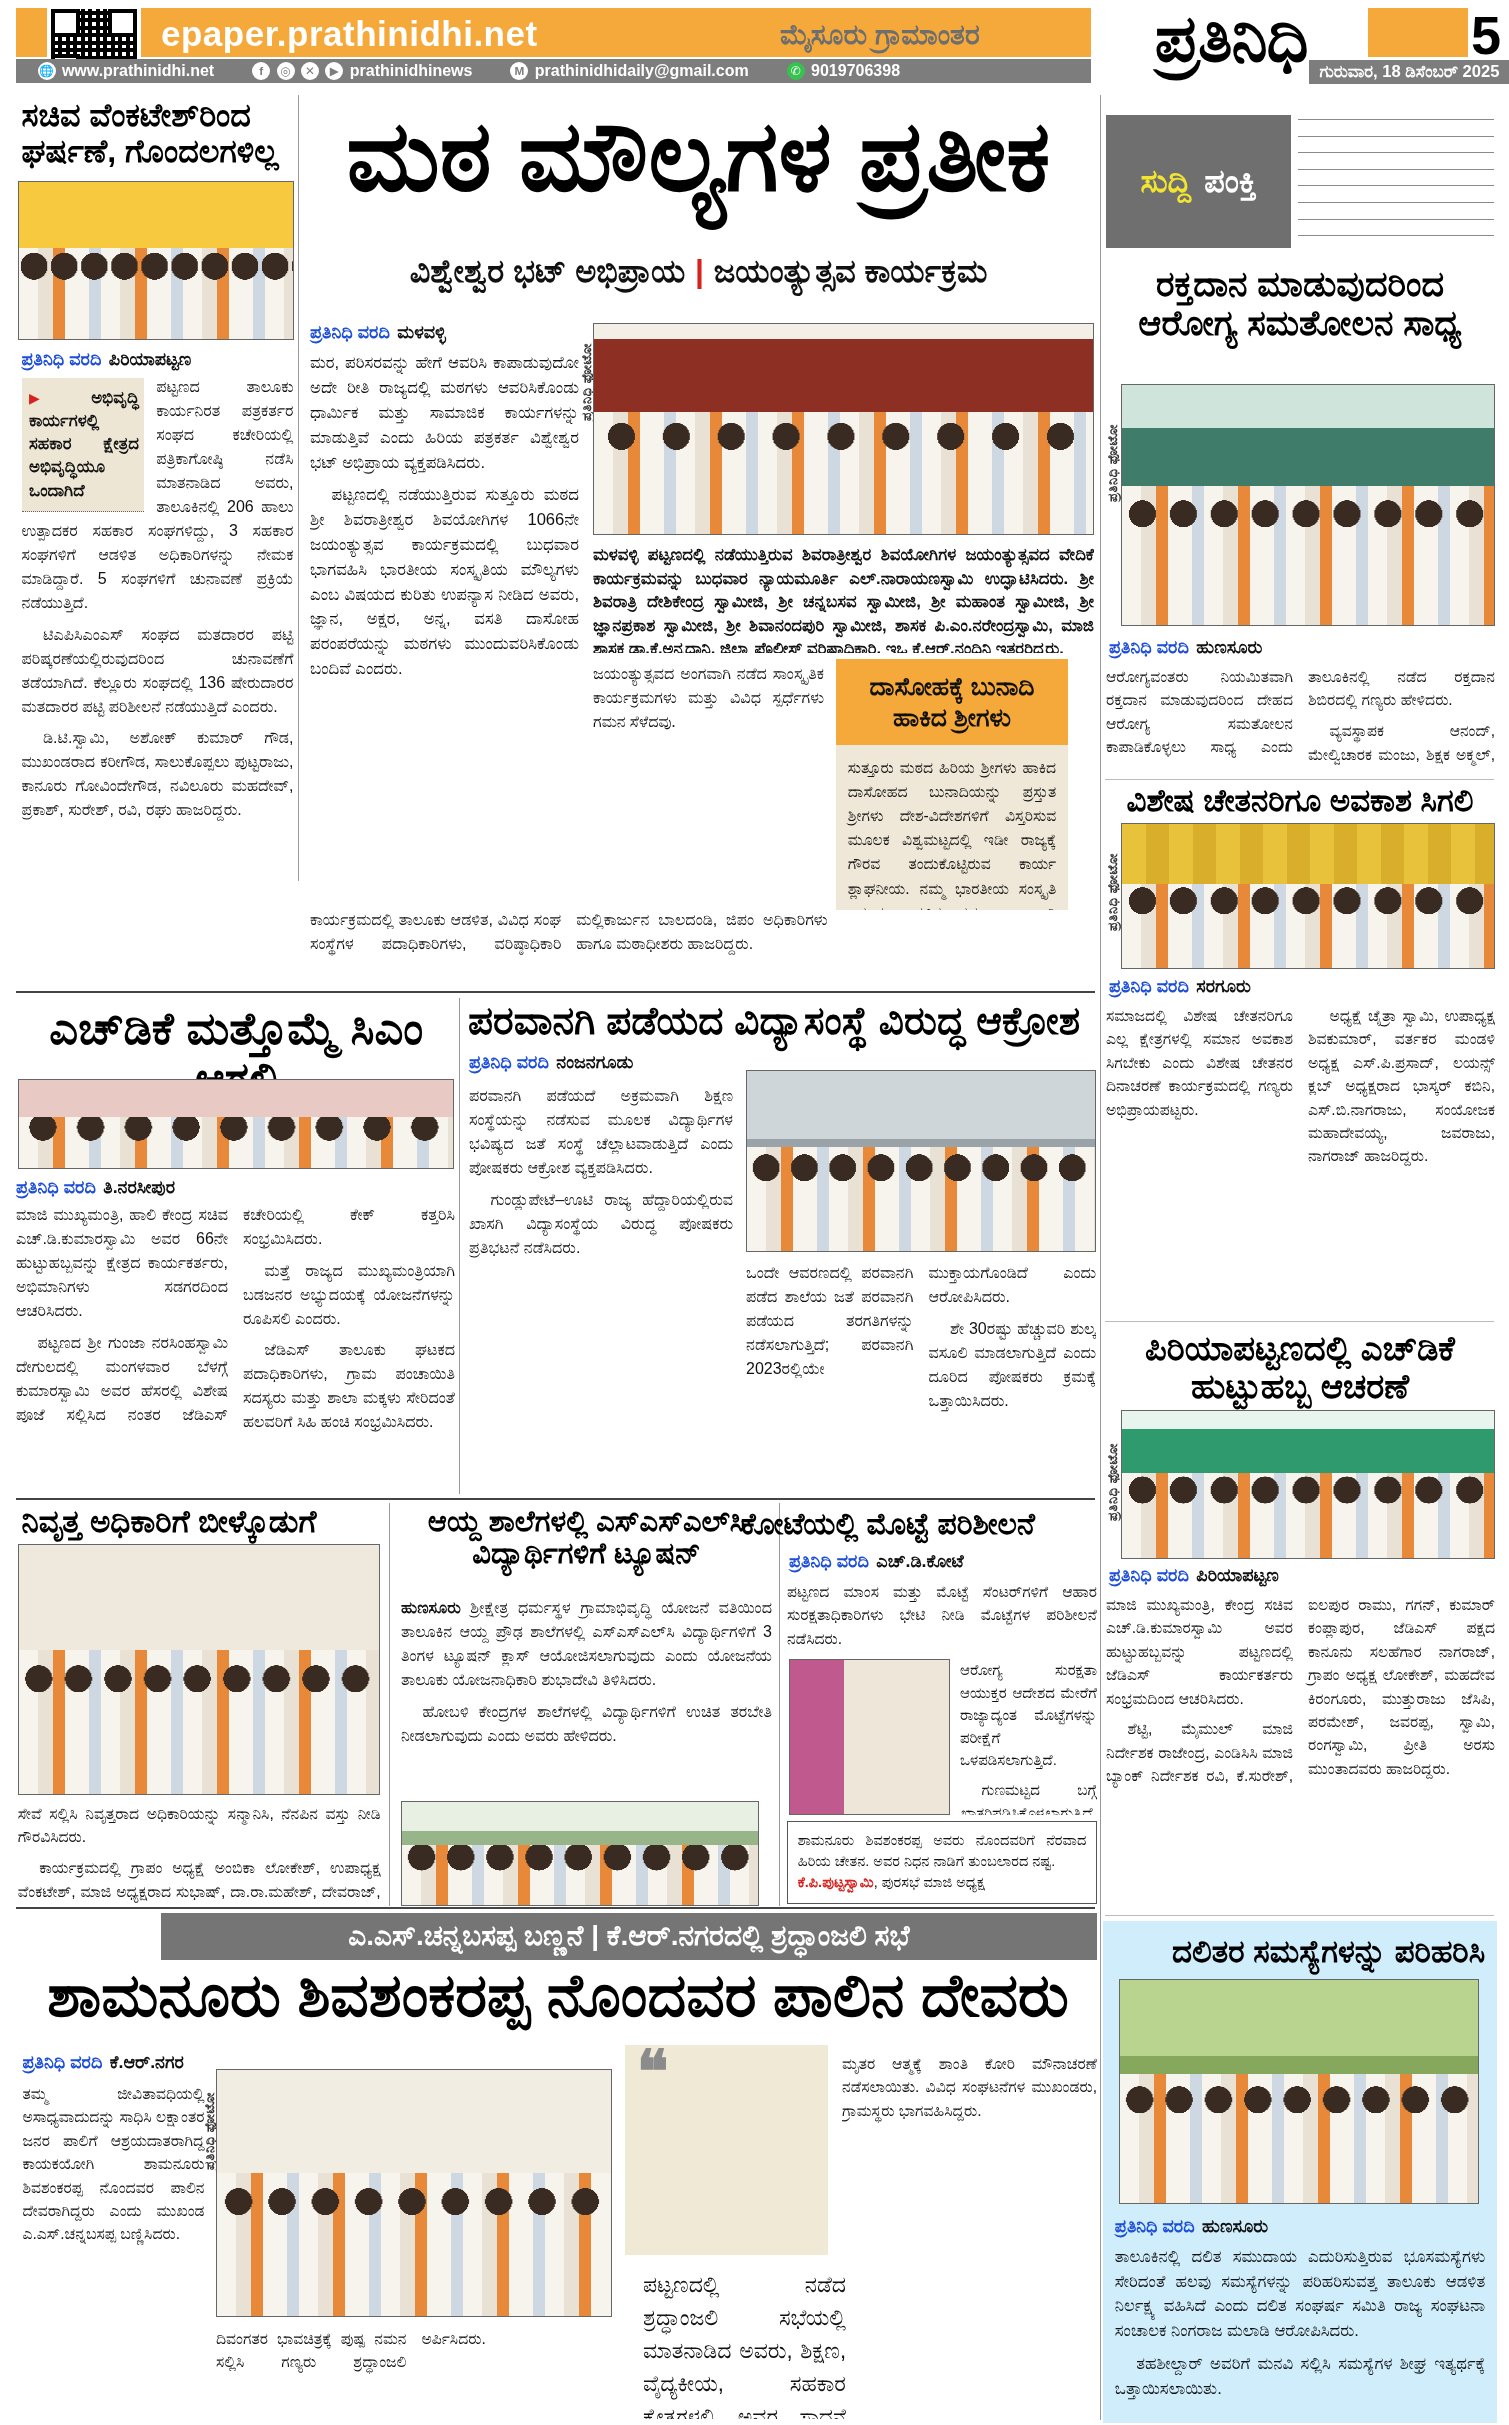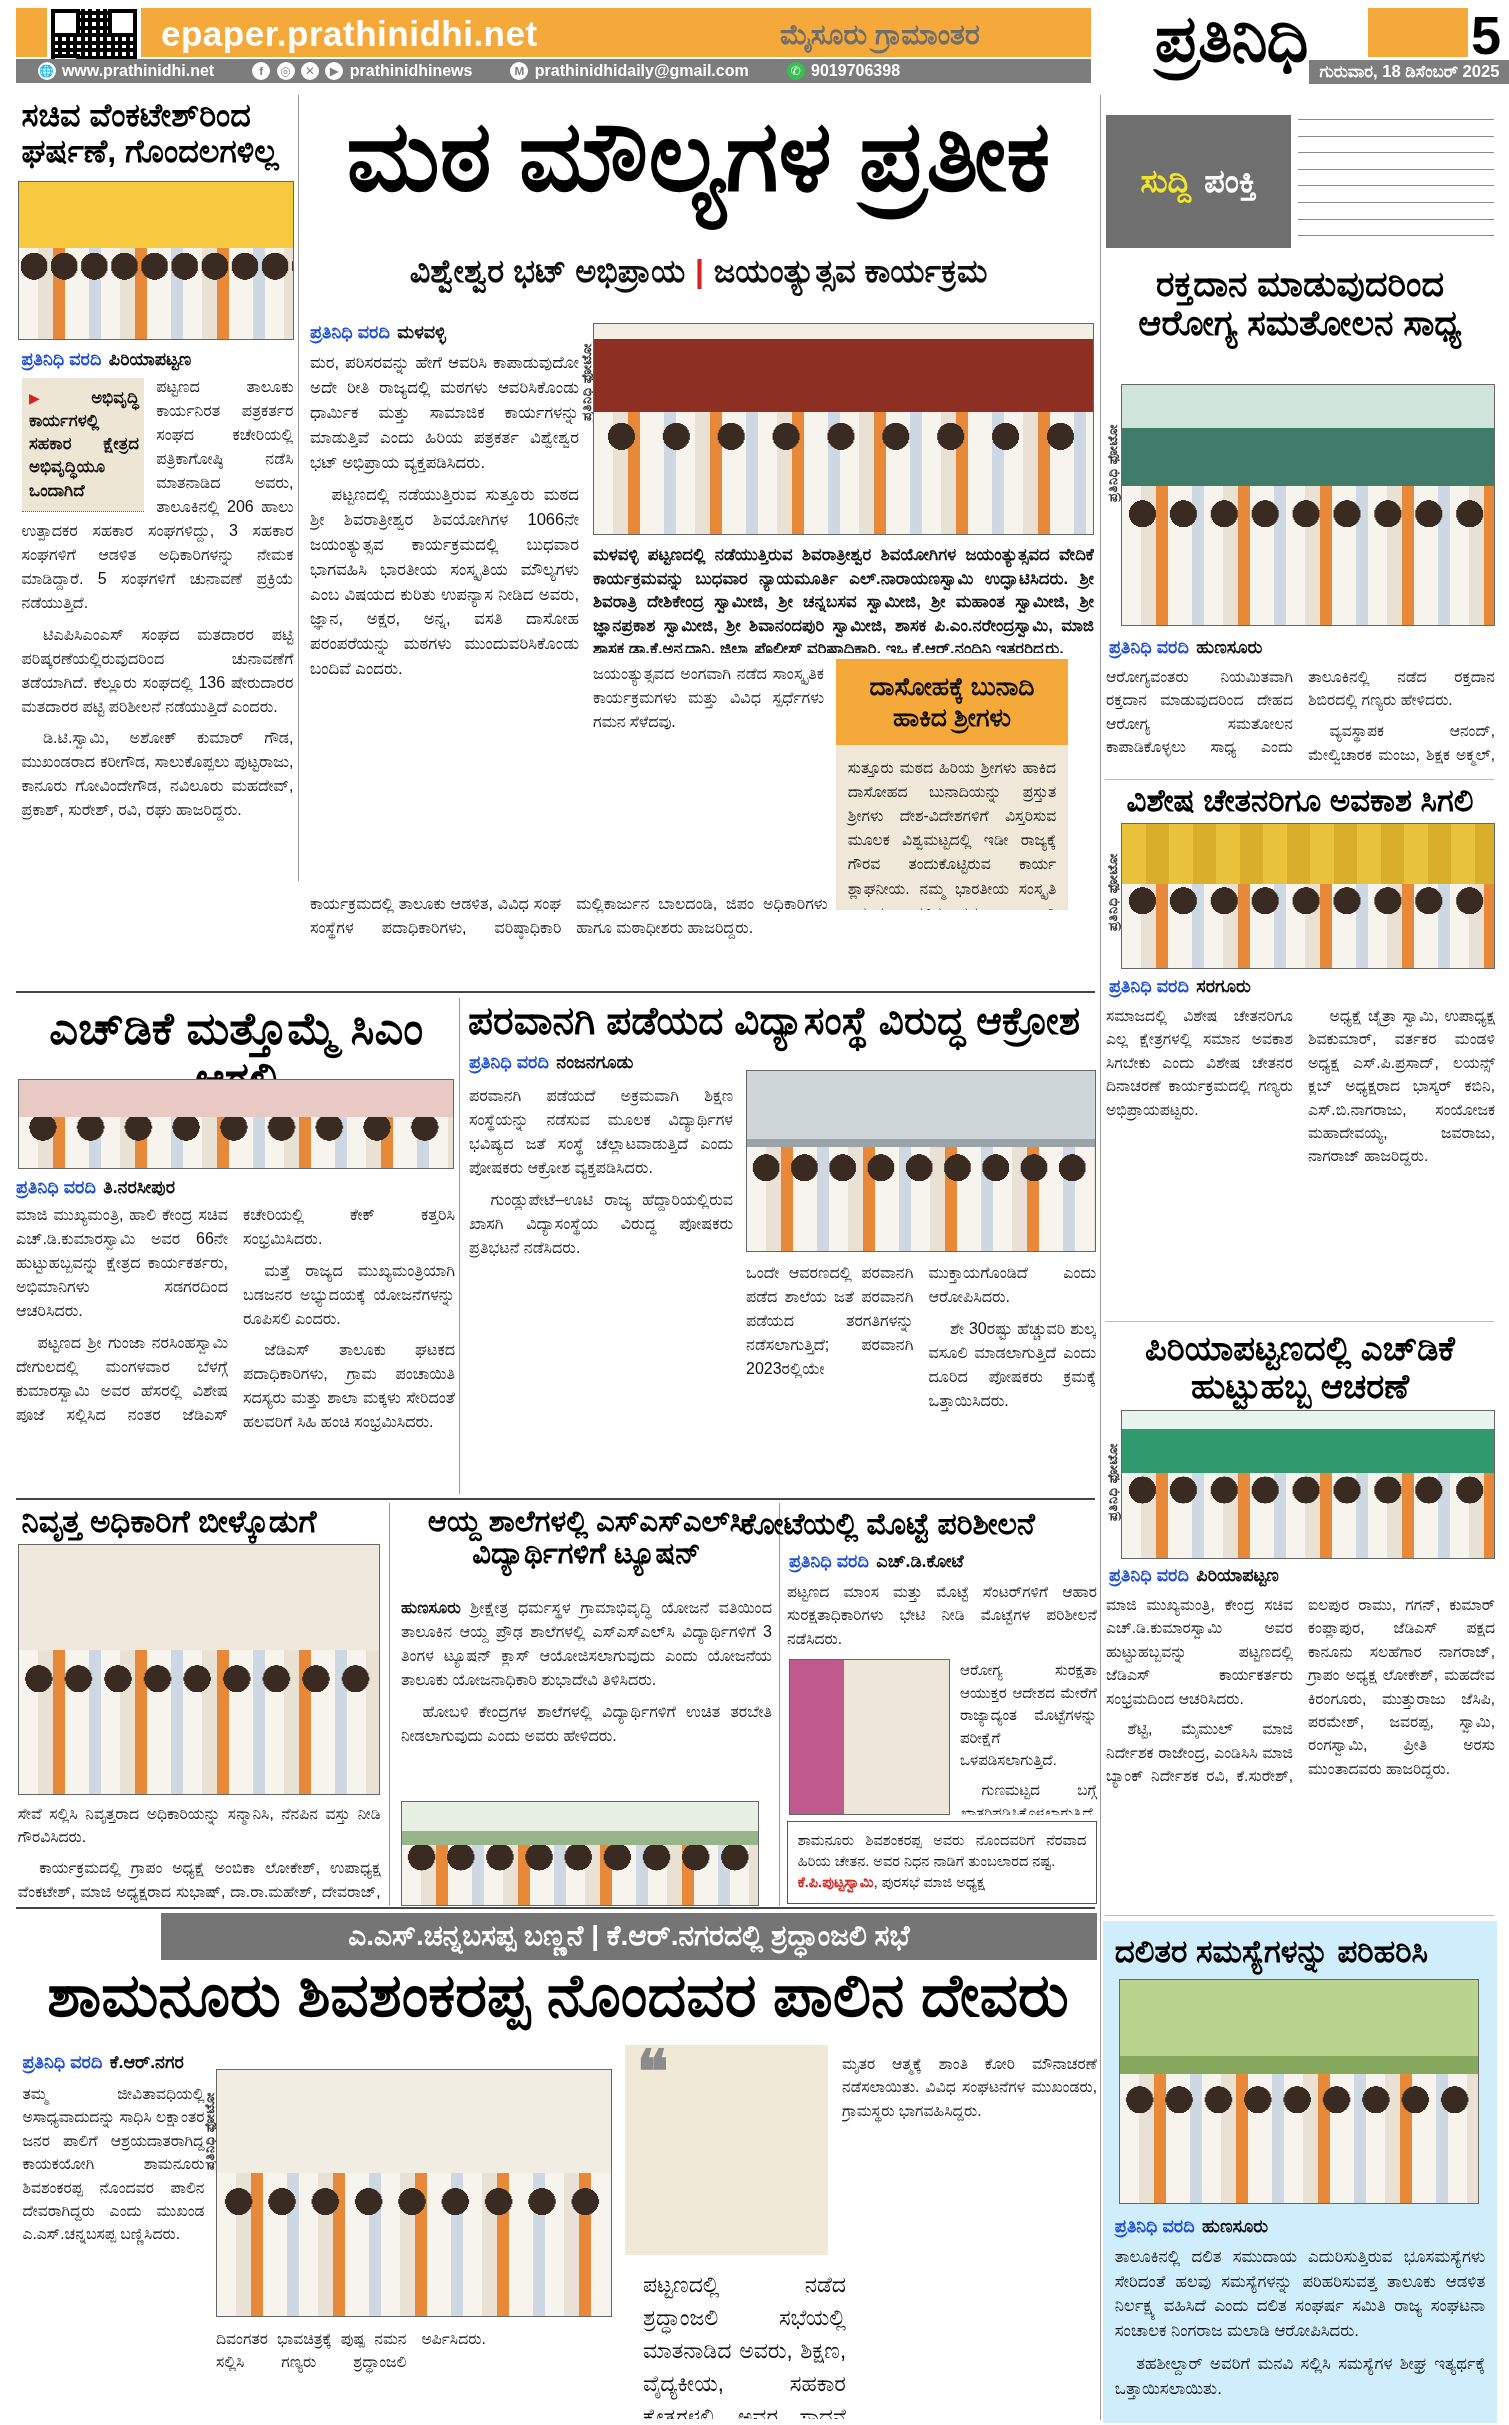--- a/index.html
+++ b/index.html
@@ -29,21 +29,21 @@
   
   .hl{font-weight:900;color:#000;line-height:1.12;}
   .bt{font-size:16px;line-height:1.5;text-align:justify;overflow:hidden;}
   .bt p{margin:0 0 7.5px 0;text-indent:21.5px;}
   .bt p.noind{text-indent:0;}
   .by{font-size:17.7px;font-weight:bold;white-space:nowrap;}
   .by .red{color:#1d4ed8;margin-right:7.5px;}
   .cap{font-weight:bold;font-size:16.6px;line-height:1.42;text-align:justify;overflow:hidden;}
   .credit{writing-mode:vertical-rl;transform:rotate(180deg);font-size:13px;font-weight:bold;color:#333;letter-spacing:0.5px;}
   .c2{column-count:2;column-gap:15px;}
-  .c3{column-count:3;column-gap:15px;}
+  .c3{column-count:3;column-gap:15px;margin-top:16px;}
   
   .pull{float:left;width:110px;background:#EDE6D5;border-bottom:1.6px dotted #666;padding:7.5px 5.4px 9.7px 7.5px;margin:3.2px 11.8px 5.4px 0;font-size:16.6px;font-weight:bold;line-height:1.4;}
   .pull .tri{color:#D7231D;font-size:14px;margin-right:4.3px;}
   .obox-h{background:#F6A93B;font-weight:900;font-size:25px;text-align:center;line-height:1.25;padding:11.8px 5.4px;}
   .obox-b{background:#EFE8D8;font-size:15.6px;line-height:1.55;text-align:justify;padding:10.7px 11.8px;overflow:hidden;}
   .pankti{background:#6F6F6F;display:flex;align-items:center;justify-content:center;font-size:32px;font-weight:900;gap:13px;}
   .pankti .y{color:#F2E530;} .pankti .w{color:#fff;}
   .dots{background:repeating-linear-gradient(180deg,#8a8a8a 0 1.1px,transparent 1.1px 16.6px);}
   .bluebox{background:#CFEDFB;padding:9.7px 11.8px;}
   .qbox{background:#F0E9D6;padding:9.7px 11.8px;font-size:16px;font-weight:bold;line-height:1.5;text-align:justify;overflow:hidden;}
@@ -195,21 +195,21 @@
 <div class="ph bg-e" style="left:1121px;top:1410px;width:374px;height:149px;">
     <div class="crowd"></div>
   </div>
 <div class="abs by" style="left:1109px;top:1565px;"><span class="red">ಪ್ರತಿನಿಧಿ ವರದಿ</span><span>ಪಿರಿಯಾಪಟ್ಟಣ</span></div>
 <div class="abs bt c2" style="left:1106px;top:1593px;width:389px;height:311px;font-size:15.6px;">
   <p class="noind">ಮಾಜಿ ಮುಖ್ಯಮಂತ್ರಿ, ಕೇಂದ್ರ ಸಚಿವ ಎಚ್.ಡಿ.ಕುಮಾರಸ್ವಾಮಿ ಅವರ ಹುಟ್ಟುಹಬ್ಬವನ್ನು ಪಟ್ಟಣದಲ್ಲಿ ಜೆಡಿಎಸ್ ಕಾರ್ಯಕರ್ತರು ಸಂಭ್ರಮದಿಂದ ಆಚರಿಸಿದರು.</p>
   <p>ಶೆಟ್ಟಿ, ಮೈಮುಲ್ ಮಾಜಿ ನಿರ್ದೇಶಕ ರಾಜೇಂದ್ರ, ಎಂಡಿಸಿಸಿ ಮಾಜಿ ಬ್ಯಾಂಕ್ ನಿರ್ದೇಶಕ ರವಿ, ಕೆ.ಸುರೇಶ್, ಐಲಪುರ ರಾಮು, ಗಗನ್, ಕುಮಾರ್ ಕಂಪ್ಲಾಪುರ, ಜೆಡಿಎಸ್ ಪಕ್ಷದ ಕಾನೂನು ಸಲಹೆಗಾರ ನಾಗರಾಜ್, ಗ್ರಾಪಂ ಅಧ್ಯಕ್ಷ ಲೋಕೇಶ್, ಮಹದೇವ ಕಿರಂಗೂರು, ಮುತ್ತುರಾಜು ಜೆಸಿಪಿ, ಪರಮೇಶ್, ಜವರಪ್ಪ, ಸ್ವಾಮಿ, ರಂಗಸ್ವಾಮಿ, ಪ್ರೀತಿ ಅರಸು ಮುಂತಾದವರು ಹಾಜರಿದ್ದರು.</p>
 </div>
 
 <div class="abs bluebox" style="left:1103px;top:1921px;width:394px;height:502px;">
-  <div class="hl" style="font-size:31px;text-align:left;margin-top:4.3px;">ದಲಿತರ ಸಮಸ್ಯೆಗಳನ್ನು ಪರಿಹರಿಸಿ</div>
+  <div class="hl" style="font-size:31px;text-align:right;margin-top:4.3px;">ದಲಿತರ ಸಮಸ್ಯೆಗಳನ್ನು ಪರಿಹರಿಸಿ</div>
   <div class="ph bg-f" style="position:relative;left:4.3px;top:9.7px;width:360px;height:225px;">
       <div class="crowd"></div>
     </div>
   <div class="by" style="margin-top:21.5px;"><span class="red">ಪ್ರತಿನಿಧಿ ವರದಿ</span><span>ಹುಣಸೂರು</span></div>
   <div class="bt" style="margin-top:7.5px;height:177px;font-size:16.6px;">
     <p class="noind">ತಾಲೂಕಿನಲ್ಲಿ ದಲಿತ ಸಮುದಾಯ ಎದುರಿಸುತ್ತಿರುವ ಭೂಸಮಸ್ಯೆಗಳು ಸೇರಿದಂತೆ ಹಲವು ಸಮಸ್ಯೆಗಳನ್ನು ಪರಿಹರಿಸುವತ್ತ ತಾಲೂಕು ಆಡಳಿತ ನಿರ್ಲಕ್ಷ್ಯ ವಹಿಸಿದೆ ಎಂದು ದಲಿತ ಸಂಘರ್ಷ ಸಮಿತಿ ರಾಜ್ಯ ಸಂಘಟನಾ ಸಂಚಾಲಕ ನಿಂಗರಾಜ ಮಲಾಡಿ ಆರೋಪಿಸಿದರು.</p>
     <p>ತಹಶೀಲ್ದಾರ್ ಅವರಿಗೆ ಮನವಿ ಸಲ್ಲಿಸಿ ಸಮಸ್ಯೆಗಳ ಶೀಘ್ರ ಇತ್ಯರ್ಥಕ್ಕೆ ಒತ್ತಾಯಿಸಲಾಯಿತು.</p>
   </div>
 </div>
 

